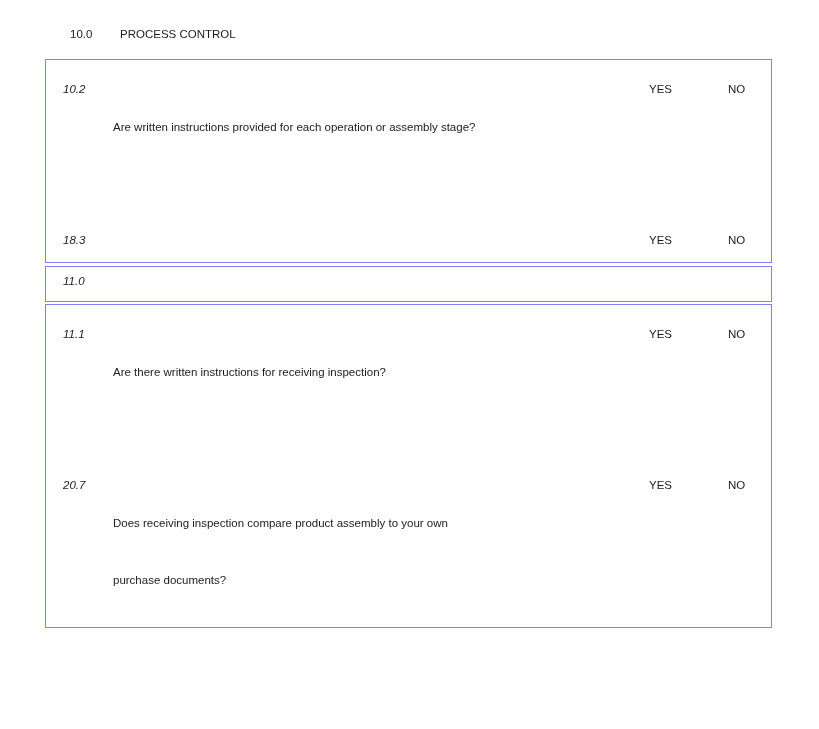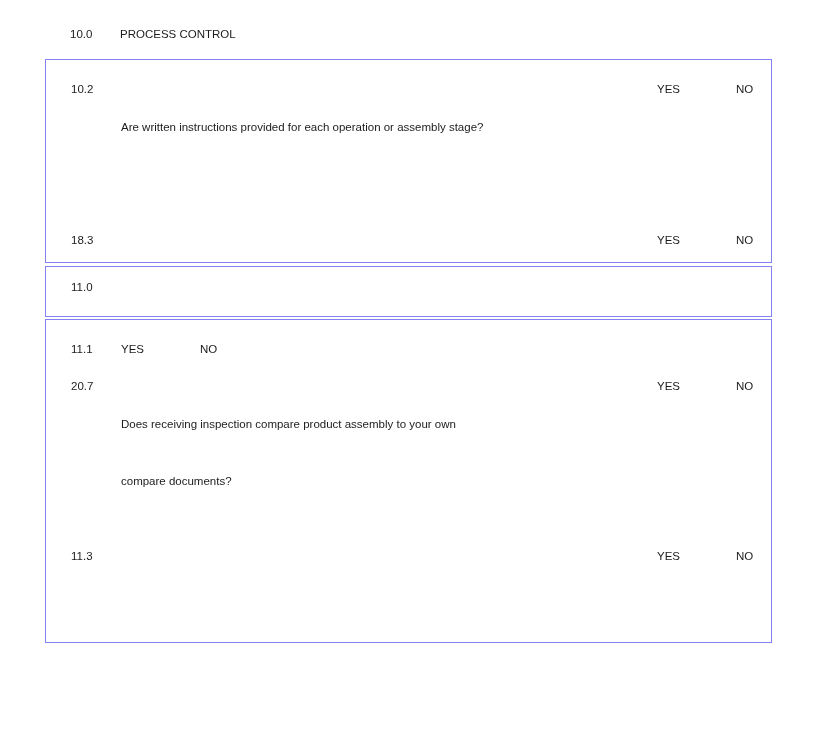--- a/index.html
+++ b/index.html
@@ -30,29 +30,29 @@
   .top-heading .h-num { width: 50px; }
   .box {
     margin-left: 45px;
     width: 727px;
     border: 1.5px solid #8282f0;
     box-sizing: border-box;
     background: #ffffff;
     overflow: hidden;
   }
   .box-questions-1 { margin-top: 15px; height: 204px; padding-top: 20px; }
-  .box-section     { margin-top: 3px;  height: 51px;  padding-top: 11px; }
+  .box-section     { margin-top: 3px;  height: 36px;  padding-top: 5px; }
   .box-questions-2 { margin-top: 2px;  height: 324px; padding-top: 20px; }
   .row {
     display: flex;
     align-items: flex-start;
     line-height: 19px;
     margin-bottom: 18px;
   }
-  .num { margin-left: 25px; width: 50px; flex: 0 0 auto; }
+  .num { margin-left: 17px; width: 50px; flex: 0 0 auto; font-style: italic; }
   .q   { width: 536px; flex: 0 0 auto; white-space: pre; }
   .yes { width: 71px; flex: 0 0 auto; }
   .no  { width: 44px; flex: 0 0 auto; margin-left: 8px; }
   .section-row { display: flex; line-height: 19px; }
 </style>
 </head>
 <body>
 
 <div class="page">
 
@@ -88,29 +88,33 @@
   <div class="box box-section">
     <div class="section-row">
       <div class="num">11.0</div>
     </div>
   </div>
 
   <div class="box box-questions-2">
 
     <div class="row">
       <div class="num">11.1</div>
+      <div class="q">
+        <div>Are there written instructions for receiving inspection?</div>
+        <div></div>
+      </div>
       <div class="yes">YES</div>
       <div class="no">NO</div>
     </div>
 
     <div class="row">
       <div class="num">20.7</div>
       <div class="q">
         <div>Does receiving inspection compare product assembly to your own</div>
-        <div>compare documents?</div>
+        <div>purchase documents?</div>
       </div>
       <div class="yes">YES</div>
       <div class="no">NO</div>
     </div>
 
     <div class="row">
       <div class="num">11.3</div>
       <div class="q">
         
         

